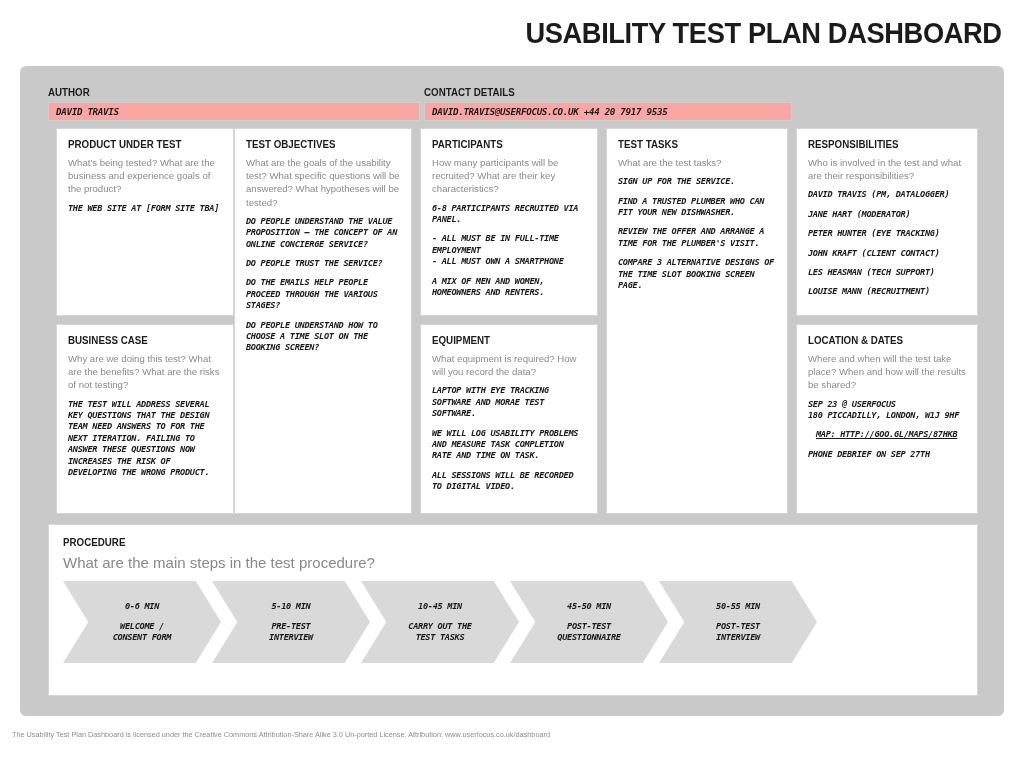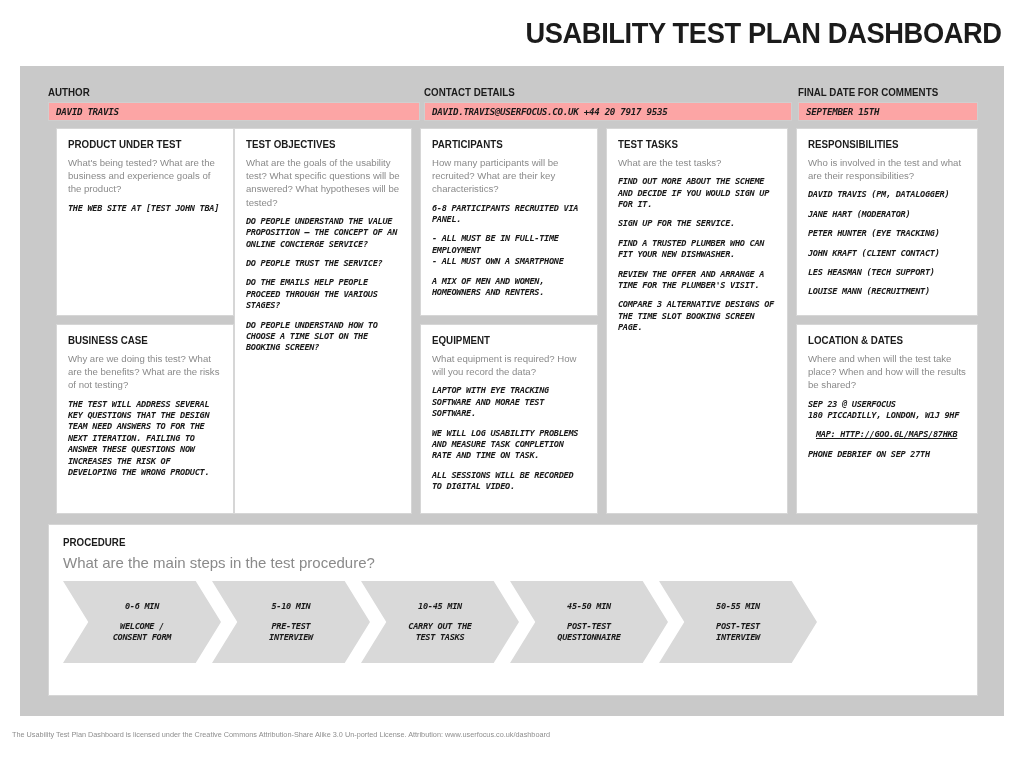--- a/index.html
+++ b/index.html
@@ -38,20 +38,21 @@
   }
 
   
   .panel {
     position: absolute;
     left: 20px;
     top: 66px;
     width: 984px;
     height: 650px;
     background: #c9c9c9;
+    border-radius: 6px;
   }
 
   
   .top-row {
     position: absolute;
     left: 0; top: 0;
     width: 984px;
     height: 56px;
   }
   .field-block { position: absolute; top: 20px; }
@@ -217,36 +218,30 @@
         <div class="field-input">
           <span class="hand">DAVID TRAVIS</span>
         </div>
       </div>
       <div class="field-block fb-contact">
         <div class="field-label">CONTACT DETAILS</div>
         <div class="field-input">
           <span class="hand">DAVID.TRAVIS@USERFOCUS.CO.UK  +44 20 7917 9535</span>
         </div>
       </div>
-      <div class="field-block fb-final">
-        <div class="field-label">FINAL DATE FOR COMMENTS</div>
-        <div class="field-input">
-          <span class="hand">SEPTEMBER 15TH</span>
-        </div>
-      </div>
     </div>
 
     <div class="cards">
 
       <div class="col col-1">
         <div class="card top">
           <div class="card-title">PRODUCT UNDER TEST</div>
           <div class="card-prompt">What's being tested? What are the business and experience goals of the product?</div>
           <div class="answers">
-              <span class="hand">THE WEB SITE AT [TEST JOHN TBA]</span>
+              <span class="hand">THE WEB SITE AT [FORM SITE TBA]</span>
             </div>
         </div>
         <div class="card bottom">
           <div class="card-title">BUSINESS CASE</div>
           <div class="card-prompt">Why are we doing this test? What are the benefits? What are the risks of not testing?</div>
           <div class="answers">
               <span class="hand">THE TEST WILL ADDRESS SEVERAL KEY QUESTIONS THAT THE DESIGN TEAM NEED ANSWERS TO FOR THE NEXT ITERATION. FAILING TO ANSWER THESE QUESTIONS NOW INCREASES THE RISK OF DEVELOPING THE WRONG PRODUCT.</span>
             </div>
         </div>
       </div>
@@ -284,21 +279,20 @@
               <span class="hand">ALL SESSIONS WILL BE RECORDED TO DIGITAL VIDEO.</span>
             </div>
         </div>
       </div>
 
       <div class="col col-4">
         <div class="card tall">
           <div class="card-title">TEST TASKS</div>
           <div class="card-prompt">What are the test tasks?</div>
           <div class="answers">
-              <span class="hand">FIND OUT MORE ABOUT THE SCHEME AND DECIDE IF YOU WOULD SIGN UP FOR IT.</span>
               <span class="hand">SIGN UP FOR THE SERVICE.</span>
               <span class="hand">FIND A TRUSTED PLUMBER WHO CAN FIT YOUR NEW DISHWASHER.</span>
               <span class="hand">REVIEW THE OFFER AND ARRANGE A TIME FOR THE PLUMBER'S VISIT.</span>
               <span class="hand">COMPARE 3 ALTERNATIVE DESIGNS OF THE TIME SLOT BOOKING SCREEN PAGE.</span>
             </div>
         </div>
       </div>
 
       <div class="col col-5">
         <div class="card top">

